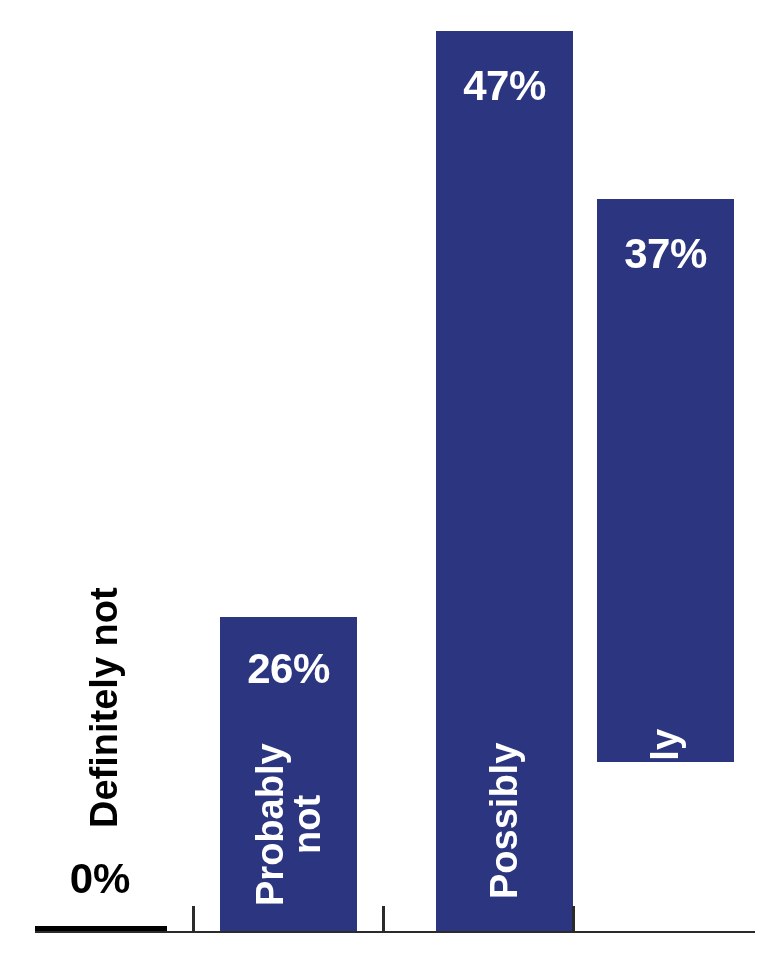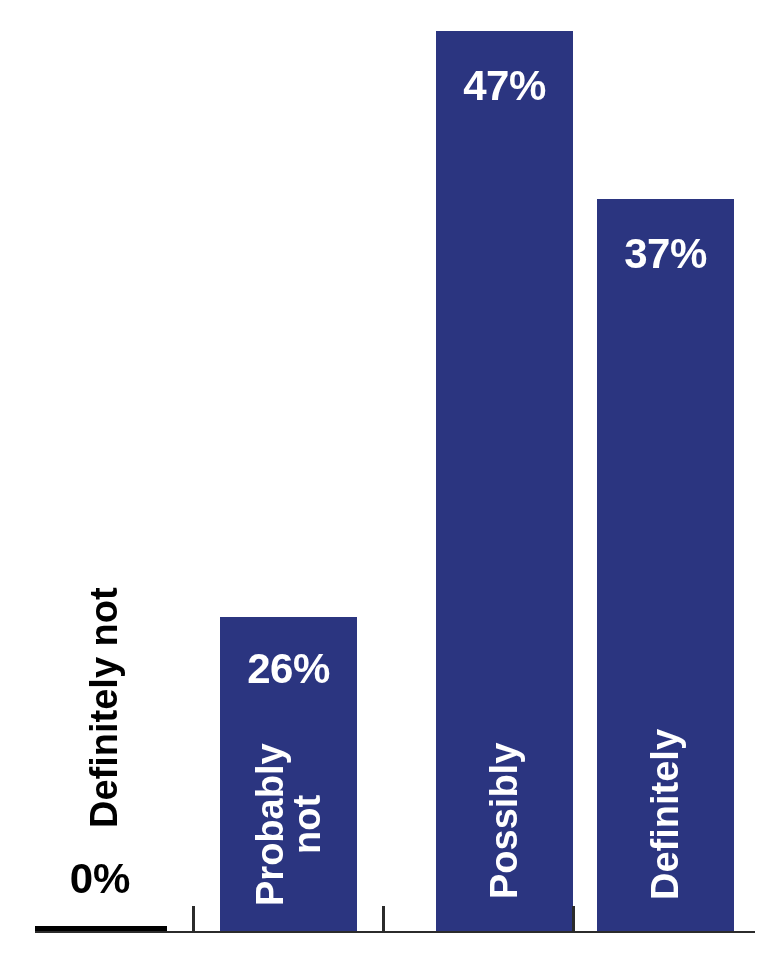--- a/index.html
+++ b/index.html
@@ -116,21 +116,21 @@
       <div class="bar-value" style="top:31px;">26%</div>
       <div class="bar-cat-label" style="top:105px; height:205px;">Probably
 not</div>
     </div>
 
     <div class="bar" style="left:408px; top:31px; width:137px; height:901px;margin-left:28px;">
       <div class="bar-value" style="top:34px;">47%</div>
       <div class="bar-cat-label" style="top:690px; height:200px;">Possibly</div>
     </div>
 
-    <div class="bar" style="left:597px; top:199px; width:137px; height:733px;text-decoration:underline;">
+    <div class="bar" style="left:597px; top:199px; width:137px; height:563px;text-decoration:underline;">
       <div class="bar-value" style="top:34px;">37%</div>
       <div class="bar-cat-label" style="top:495px; height:240px;">Definitely</div>
     </div>
 
     <div class="axis-line"></div>
     <div class="tick" style="left:192px;"></div>
     <div class="tick" style="left:382px;"></div>
     <div class="tick" style="left:572px;"></div>
 
   </div>

